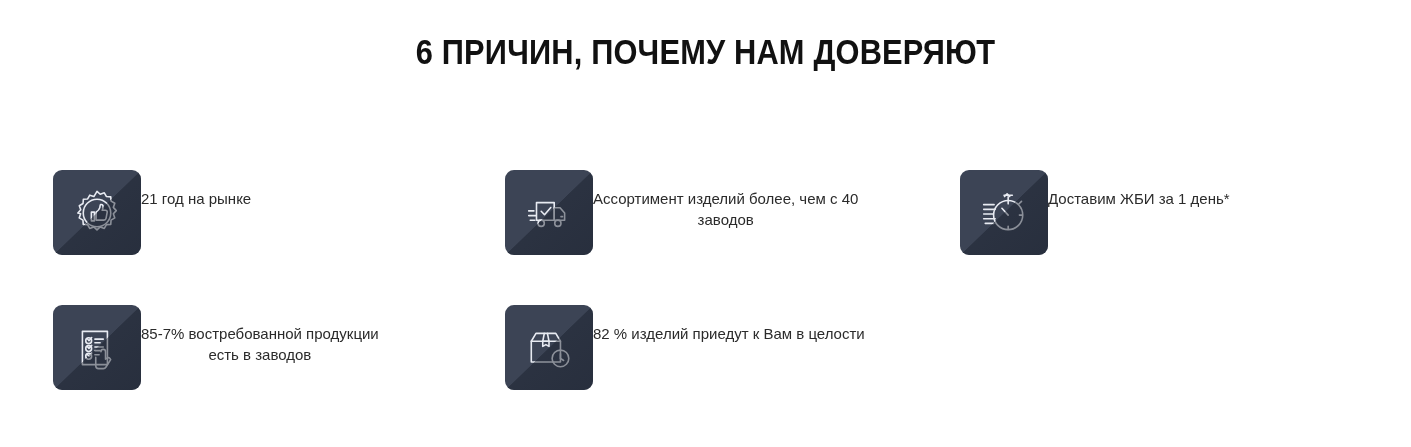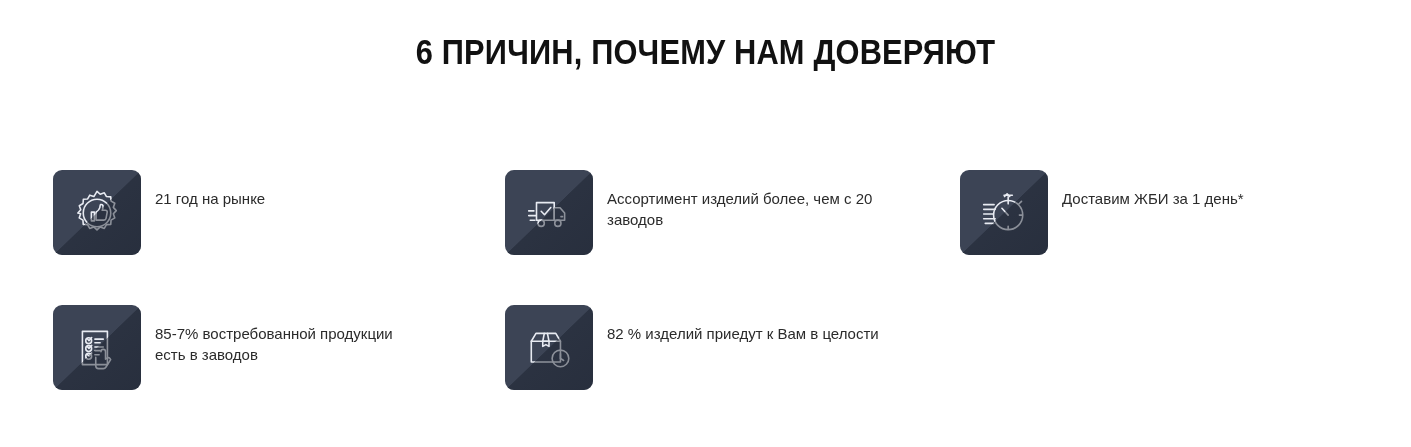--- a/index.html
+++ b/index.html
@@ -39,21 +39,21 @@
     top: 170px;
     left: 53px;
     width: 1320px;
     display: grid;
     grid-template-columns: 452px 455px 413px;
     grid-template-rows: 135px 135px;
   }
   .feature {
     display: flex;
     align-items: flex-start;
-    gap: 14px;
+    gap: 0;
   }
   .tile {
     width: 88px;
     height: 85px;
     flex: 0 0 88px;
     border-radius: 9px;
     background: #3c4455;
     position: relative;
     overflow: hidden;
   }
@@ -91,20 +91,21 @@
   }
   .feature-text {
     font-size: 15px;
     line-height: 21px;
     color: #2b2b2b;
     padding-top: 18px;
     max-width: 300px;
   }
   .feature-text .l2 {
     display: block;
+    text-align: center;
   }
 </style>
 </head>
 <body>
 
 <div class="section">
 
   <div class="section-title">6 ПРИЧИН, ПОЧЕМУ НАМ ДОВЕРЯЮТ</div>
 
   <div class="grid">
@@ -132,21 +133,21 @@
           <path d="M29 19h5.6l4.4 5v7H29z"></path>
           <circle cx="16.5" cy="33.8" r="3"></circle>
           <circle cx="32.5" cy="33.8" r="3"></circle>
           <path d="M4.5 22h5M4.5 26.5h7M6 31h4.5"></path>
           <path d="M16.5 22.3l3.2 3.4 6-7"></path>
           <path d="M35.5 27.5h1.5"></path>
         </svg>
         <div class="shade"></div>
       </div>
       <div class="feature-text">
-        <span>Ассортимент изделий более, чем с 20</span>
+        <span>Ассортимент изделий более, чем с 40</span>
         <span class="l2">заводов</span>
       </div>
     </div>
 
     <div class="feature">
       <div class="tile">
         <svg viewBox="0 0 48 48">
           <circle cx="28" cy="26" r="14"></circle>
           <path d="M28 12V8.5M24 7h8"></path>
           <path d="M24.5 8.2 27 5.7l2.5 2.5"></path>

